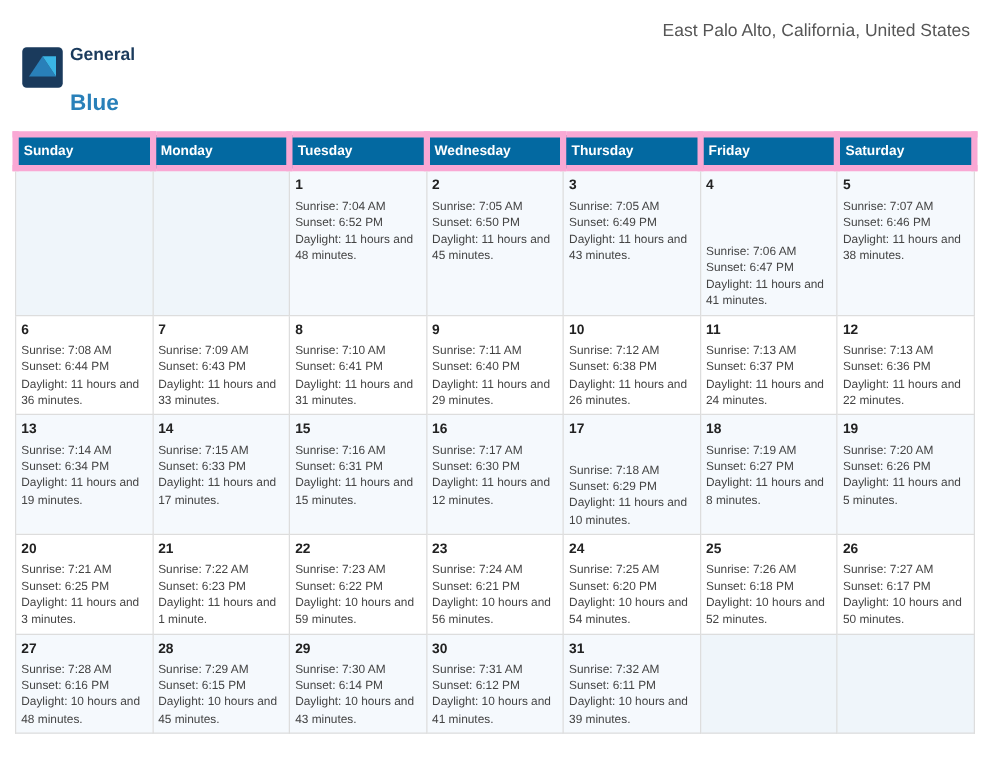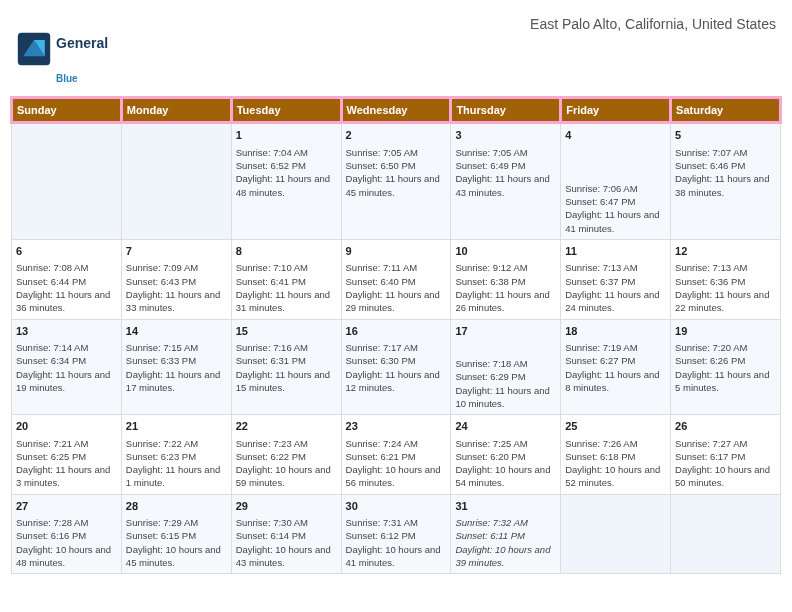--- a/index.html
+++ b/index.html
@@ -24,37 +24,37 @@
       font-weight: bold;
       color: #1a3a5c;
     }
     .logo-icon {
       width: 36px;
       height: 36px;
       margin-right: 4px;
     }
     .logo-text span { display: block; line-height: 1.1; margin-top: 22px; }
     .logo-text .general { color: #1a3a5c; font-size: 14px; }
-    .logo-text .blue { color: #2980b9; font-size: 10px; }
+    .logo-text .blue { color: #2980b9; font-size: 18px; }
     .title-block { text-align: right; }
     .month-title { font-size: 36px; color: #2c2c2c; font-weight: normal; }
     .location { font-size: 14px; color: #555; margin-top: 2px; }
     table {
       width: 100%;
       border-collapse: collapse;
       font-size: 10px;
     }
     thead th {
-      background: #a16207;
+      background: #0369a1;
       color: #fff;
       padding: 5px 4px;
       text-align: left;
       font-size: 11px;
       font-weight: bold;
-      border: 3px solid #f9a8d4;
+      border: 5px solid #f9a8d4;
     }
     tbody tr { border-bottom: 1px solid #ddd; }
     tbody td {
       padding: 4px 4px;
       vertical-align: top;
       border: 1px solid #ddd;
       width: calc(100%/7);
       min-height: 70px;
       color: #333;
       line-height: 1.4;
@@ -163,21 +163,21 @@
 Daylight: 11 hours and 31 minutes.</div>
         </td>
         <td>
           <span class="day-num">9</span>
           <div class="day-info" style="white-space: pre-line;">Sunrise: 7:11 AM
 Sunset: 6:40 PM
 Daylight: 11 hours and 29 minutes.</div>
         </td>
         <td>
           <span class="day-num">10</span>
-          <div class="day-info" style="white-space: pre-line;">Sunrise: 9:12 AM
+          <div class="day-info" style="white-space: pre-line;">Sunrise: 7:12 AM
 Sunset: 6:38 PM
 Daylight: 11 hours and 26 minutes.</div>
         </td>
         <td>
           <span class="day-num">11</span>
           <div class="day-info" style="white-space: pre-line;">Sunrise: 7:13 AM
 Sunset: 6:37 PM
 Daylight: 11 hours and 24 minutes.</div>
         </td>
         <td>
@@ -295,21 +295,21 @@
 Daylight: 10 hours and 43 minutes.</div>
         </td>
         <td>
           <span class="day-num">30</span>
           <div class="day-info" style="white-space: pre-line;">Sunrise: 7:31 AM
 Sunset: 6:12 PM
 Daylight: 10 hours and 41 minutes.</div>
         </td>
         <td>
           <span class="day-num">31</span>
-          <div class="day-info" style="white-space: pre-line; font-style: italic;">Sunrise: 7:32 AM
+          <div class="day-info" style="white-space: pre-line;">Sunrise: 7:32 AM
 Sunset: 6:11 PM
 Daylight: 10 hours and 39 minutes.</div>
         </td>
         <td class="empty"></td>
         <td class="empty"></td>
       </tr>
     </tbody>
 </table>
 
 </body></html>

